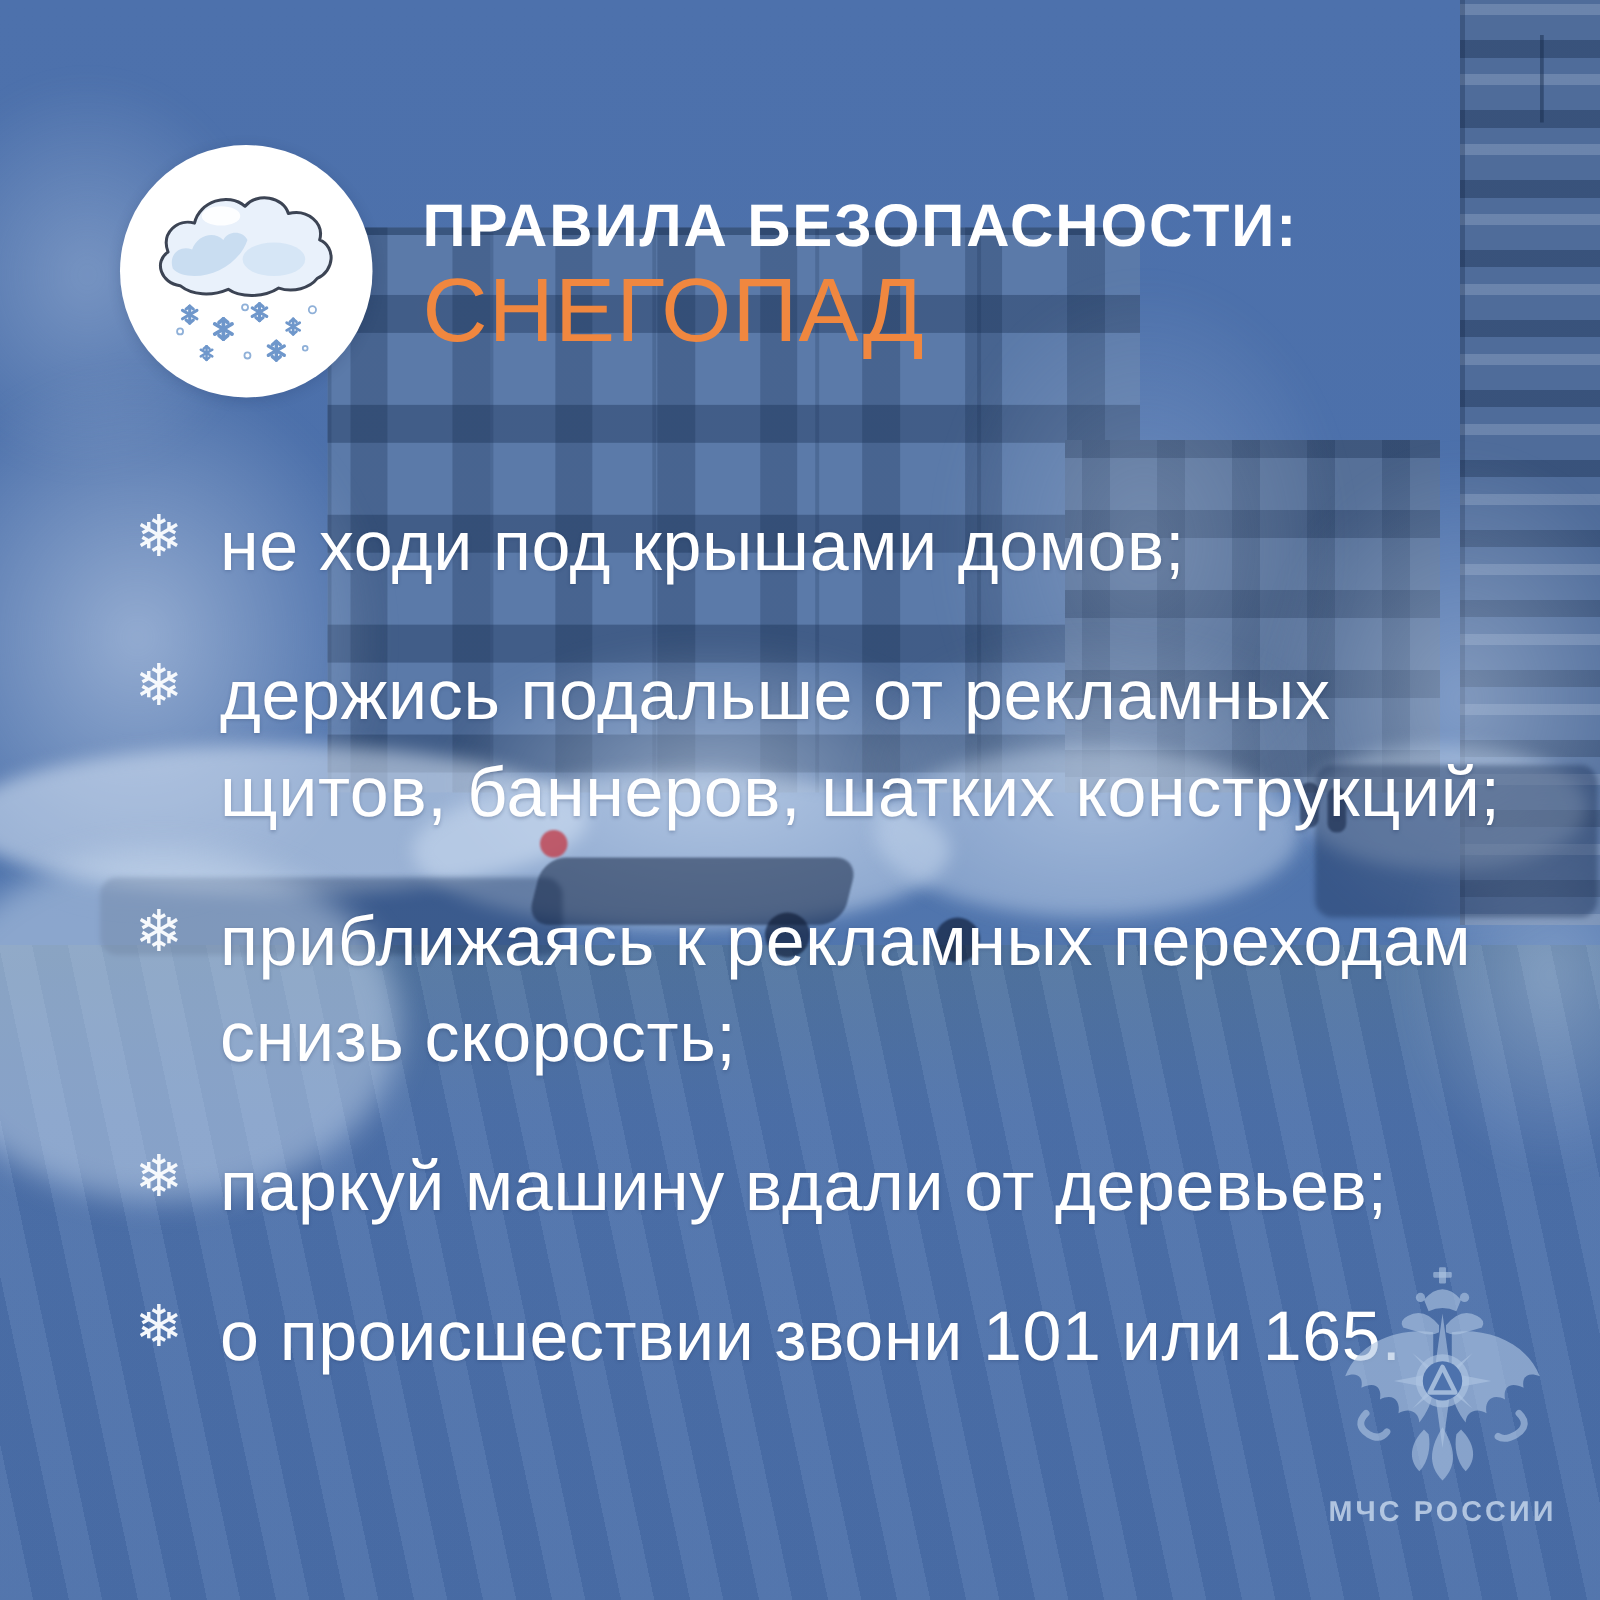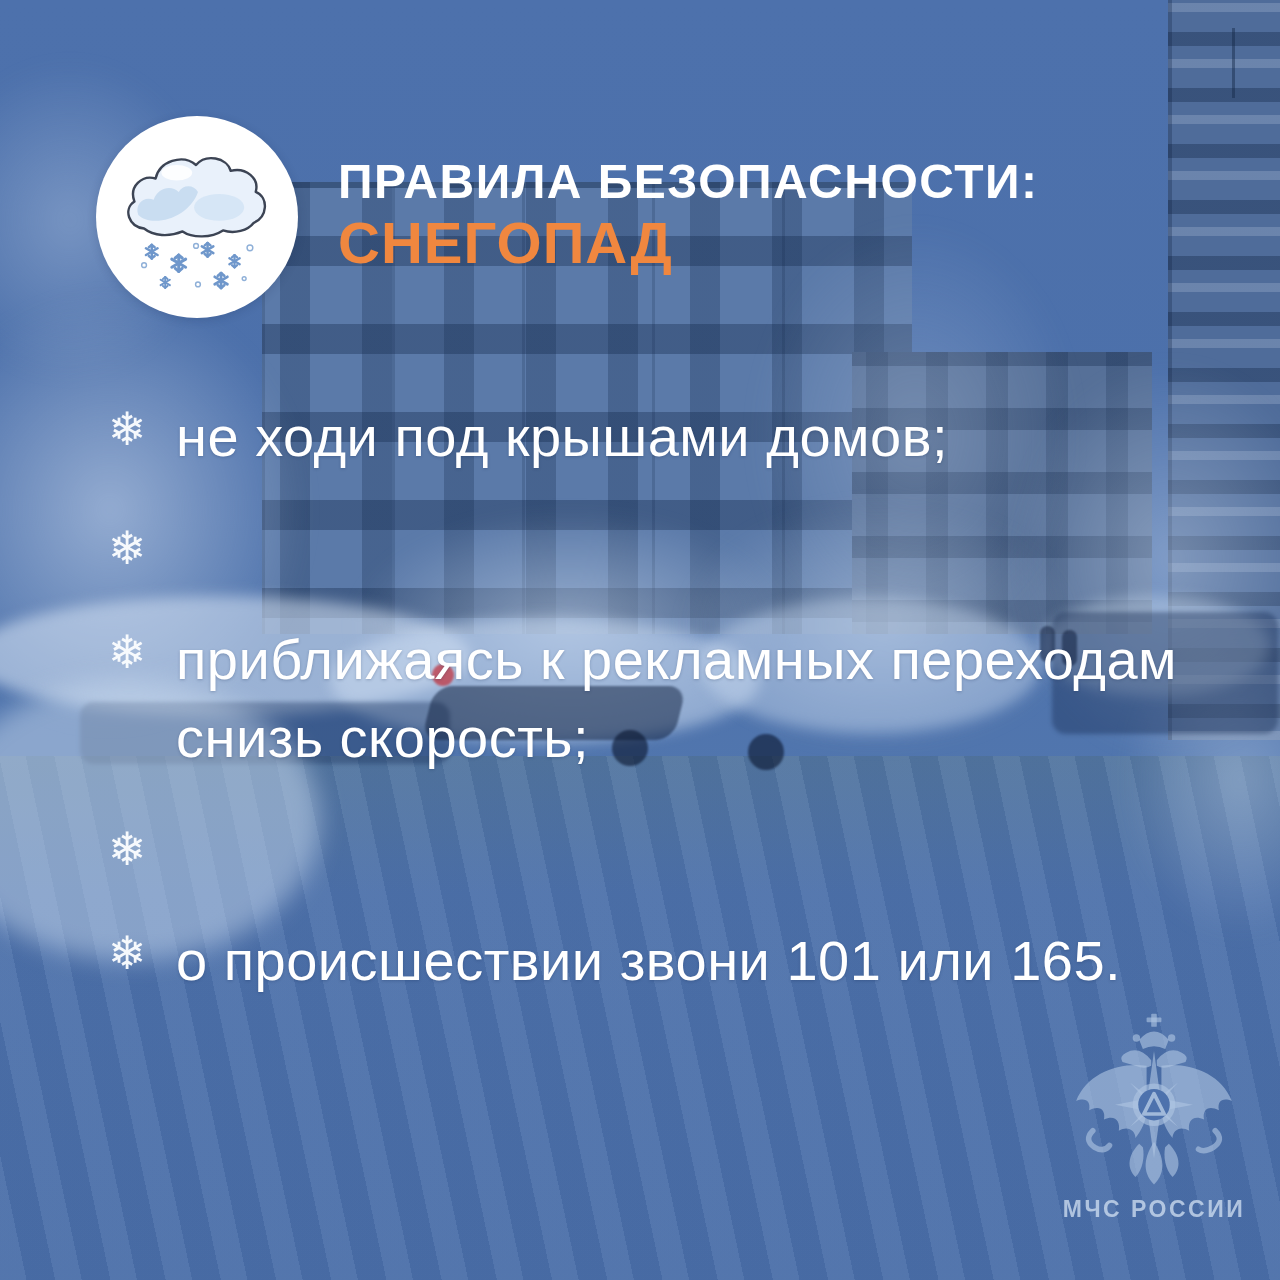--- a/index.html
+++ b/index.html
@@ -66,21 +66,21 @@
   }
 
   
   .badge{left:96px;top:116px;width:202px;height:202px;border-radius:50%;background:#ffffff;
          display:flex;align-items:center;justify-content:center;box-shadow:0 2px 10px rgba(20,40,80,.18);}
   .badge svg{position:static;}
 
   
   .title{left:338px;top:156px;width:760px;}
   .title-line1{position:static;display:block;color:#ffffff;font-size:48px;font-weight:700;letter-spacing:1.5px;line-height:1.1;}
-  .title-line2{position:static;display:block;color:#F0873F;font-size:58px;font-weight:700;letter-spacing:1px;line-height:1.02;margin-top:4px;}
+  .title-line2{position:static;display:block;color:#F0873F;font-size:72px;font-weight:400;letter-spacing:1px;line-height:1.02;margin-top:4px;}
 
   
   .rules{left:98px;top:398px;width:1150px;}
   .rule{position:static;display:flex;align-items:flex-start;gap:20px;margin-bottom:42px;}
   .rule-bullet{position:static;flex:none;width:58px;text-align:center;color:#fbfdff;font-size:46px;line-height:1.35;opacity:.96;}
   .rule-text{position:static;color:#ffffff;font-size:56px;line-height:1.38;letter-spacing:.5px;white-space:pre-line;
              text-shadow:0 1px 3px rgba(20,40,80,.25);}
 
   
   .logo{left:1022px;top:1012px;width:264px;text-align:center;}
@@ -157,28 +157,31 @@
     <span class="title-line2">СНЕГОПАД</span>
   </div>
 
   <div class="rules">
     <div class="rule">
       <span class="rule-bullet">❄</span>
       <span class="rule-text">не ходи под крышами домов;</span>
     </div>
     <div class="rule">
       <span class="rule-bullet">❄</span>
+      <span class="rule-text">держись подальше от рекламных
+щитов, баннеров, шатких конструкций;</span>
     </div>
     <div class="rule">
       <span class="rule-bullet">❄</span>
       <span class="rule-text">приближаясь к рекламных переходам
 снизь скорость;</span>
     </div>
     <div class="rule">
       <span class="rule-bullet">❄</span>
+      <span class="rule-text">паркуй машину вдали от деревьев;</span>
     </div>
     <div class="rule">
       <span class="rule-bullet">❄</span>
       <span class="rule-text">о происшествии звони 101 или 165.</span>
     </div>
   </div>
 
   <div class="logo">
     <svg viewBox="0 0 200 192" width="186" height="178" aria-hidden="true">
       <g fill="#AFC5E2" fill-opacity="0.62">

